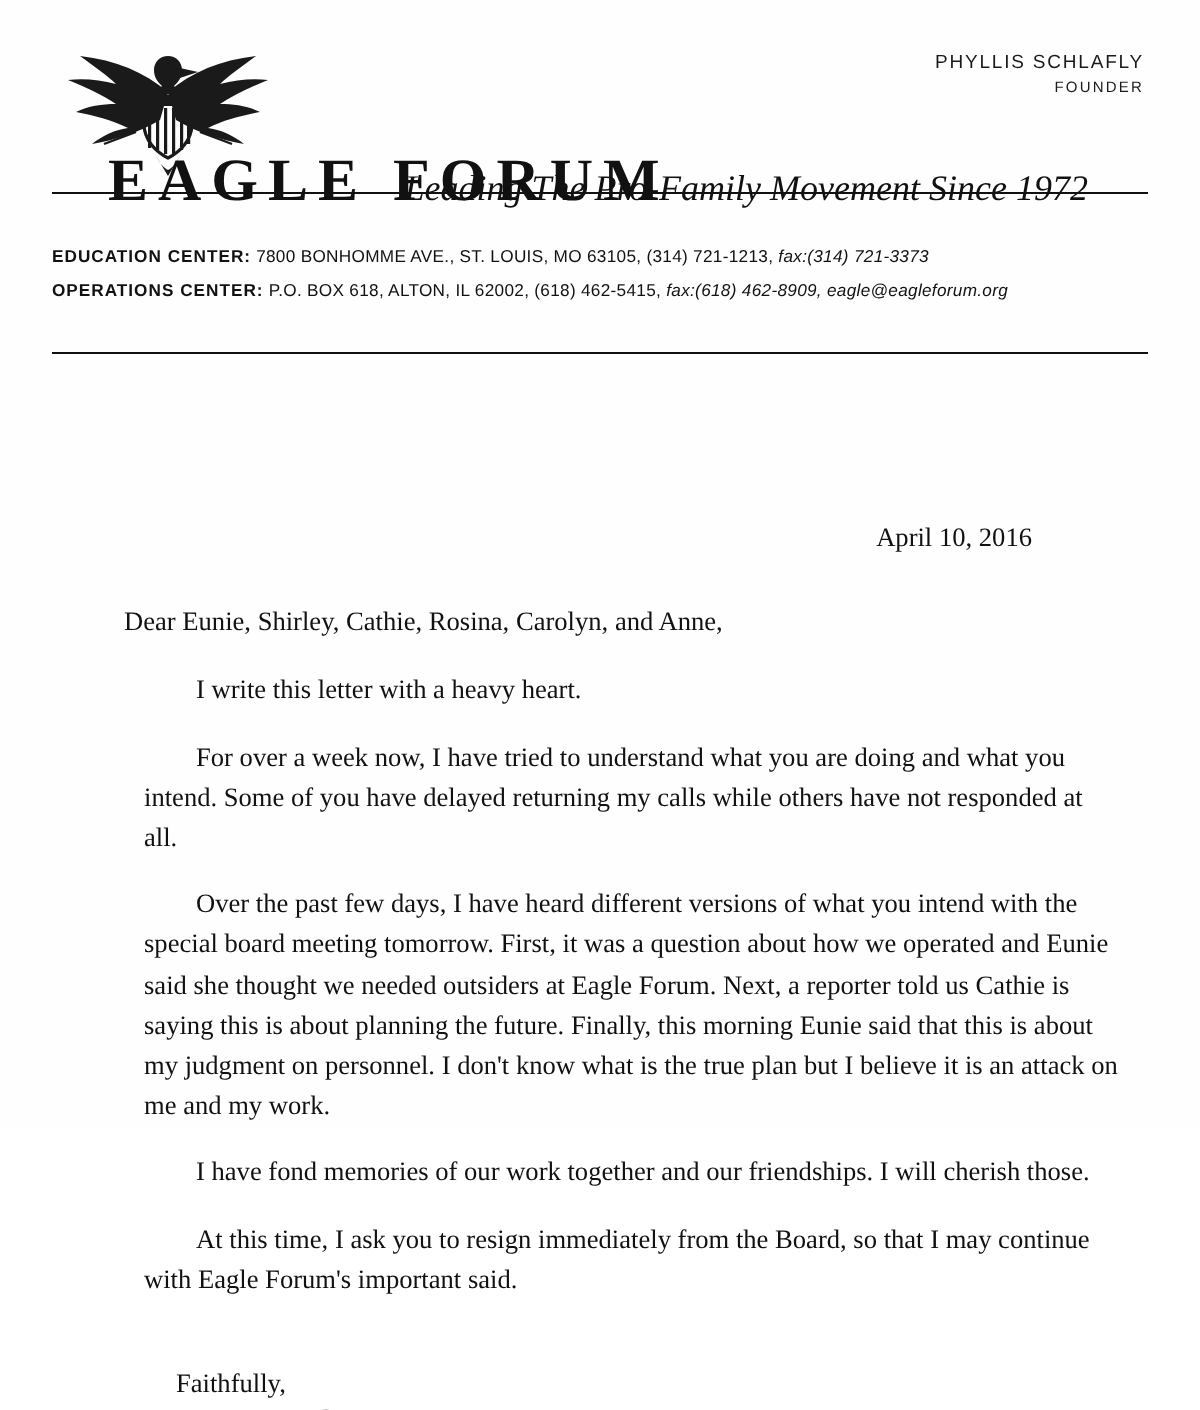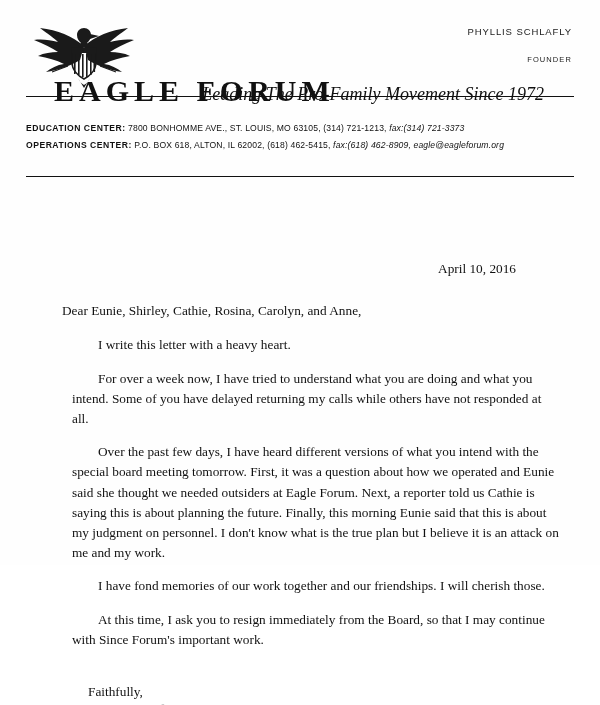--- a/index.html
+++ b/index.html
@@ -40,21 +40,21 @@
     font-family: "Liberation Sans", sans-serif;
     font-size: 9.5px;
     letter-spacing: 0.9px;
     color: #1a1a1a;
   }
   .founder-title {
     font-family: "Liberation Sans", sans-serif;
     font-size: 7.5px;
     letter-spacing: 1.1px;
     color: #1a1a1a;
-    margin-top: 17px;
+    margin-top: 1px;
   }
 
   .eagle-logo {
     position: absolute;
     left: 24px;
     top: 16px;
     width: 120px;
     height: 72px;
   }
 
@@ -222,21 +222,21 @@
 
   <div class="letter-body">
     <div class="date">April 10, 2016</div>
 
     <div class="salutation">Dear Eunie, Shirley, Cathie, Rosina, Carolyn, and Anne,</div>
 
     <p class="para">I write this letter with a heavy heart.</p>
     <p class="para">For over a week now, I have tried to understand what you are doing and what you intend.  Some of you have delayed returning my calls while others have not responded at all.</p>
     <p class="para">Over the past few days, I have heard different versions of what you intend with the special board meeting tomorrow.  First, it was a question about how we operated and Eunie said she thought we needed outsiders at Eagle Forum.  Next, a reporter told us Cathie is saying this is about planning the future.  Finally, this morning Eunie said that this is about my judgment on personnel.  I don't know what is the true plan but I believe it is an attack on me and my work.</p>
     <p class="para">I have fond memories of our work together and our friendships.  I will cherish those.</p>
-    <p class="para">At this time, I ask you to resign immediately from the Board, so that I may continue with Since Forum's important work.</p>
+    <p class="para">At this time, I ask you to resign immediately from the Board, so that I may continue with Eagle Forum's important said.</p>
 
     <div class="closing">Faithfully,</div>
 
     <div class="signature">
       <svg width="240" height="56" viewBox="0 0 240 56" xmlns="http://www.w3.org/2000/svg">
         <g fill="none" stroke="#111" stroke-width="1.6" stroke-linecap="round" stroke-linejoin="round">
           <path d="M18 44 C10 36 12 22 22 12 C28 6 36 6 36 13 C36 22 26 30 18 36 C12 41 14 48 22 48 C34 48 44 38 50 28"></path>
           <path d="M44 8 C44 22 42 34 44 44 C45 49 50 49 54 44"></path>
           <path d="M56 20 C52 28 52 38 58 40 C64 42 70 34 72 24 C72 34 74 42 80 42 C86 42 90 34 92 24"></path>
           <path d="M92 20 C88 30 88 42 94 44 C100 46 106 38 108 26 C106 38 104 48 96 54"></path>

